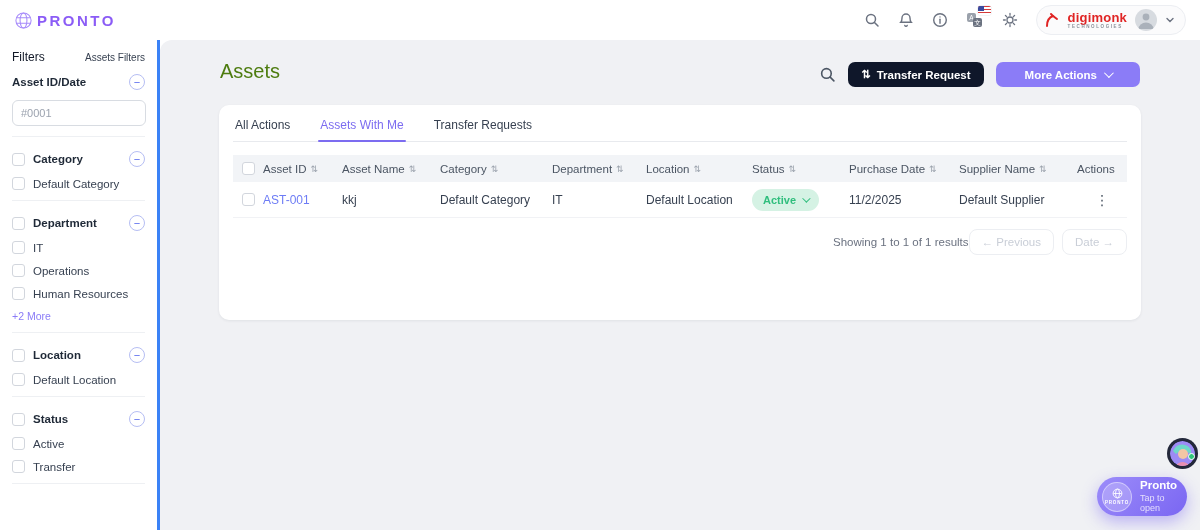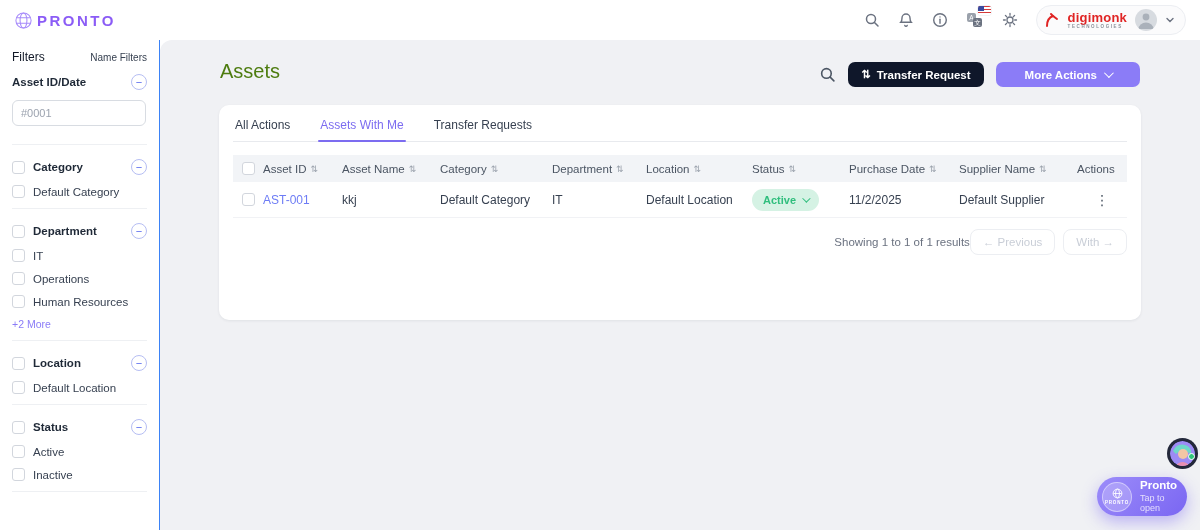--- a/index.html
+++ b/index.html
@@ -13,35 +13,35 @@
   .tbtn { background:none; border:none; cursor:pointer; display:flex; align-items:center; color:#6b7280; position:relative; padding:0; }
   .flag { position:absolute; top:-6px; right:-7px; width:13px; height:9px; border-radius:2px; background:repeating-linear-gradient(#d63a3a 0 1.5px,#fff 1.5px 3px); overflow:hidden; box-shadow:0 0 0 .5px #e5e7eb; }
   .flag::before { content:""; position:absolute; left:0; top:0; width:6px; height:5px; background:#3b4a9e; }
   .brand-pill { display:flex; align-items:center; gap:8px; background:#fbfbfc; border:1px solid #eceef2; border-radius:999px; padding:3px 10px 3px 8px; cursor:pointer; }
   .dm-wordmark { line-height:1; }
   .dm-name { color:#e02424; font-size:13px; font-weight:800; letter-spacing:.2px; }
   .dm-sub { color:#8a9099; font-size:4.5px; letter-spacing:1.6px; font-weight:600; margin-top:1px; }
   .avatar-sm { width:22px; height:22px; border-radius:50%; background:#d7dbe0; display:flex; align-items:flex-end; justify-content:center; overflow:hidden; }
 
   
-  .sidebar { position:absolute; left:0; top:40px; width:160px; height:490px; background:#fff; border-right:1px solid #3b82f6; padding:8px 12px 0 12px; z-index:4; }
+  .sidebar { position:absolute; left:0; top:40px; width:160px; height:490px; background:#fff; border-right:3px solid #3b82f6; padding:8px 12px 0 12px; z-index:4; }
   .sb-scroll-track { position:absolute; right:3px; top:8px; width:5px; height:476px; background:#e7e8ec; border-radius:3px; }
   .sb-scroll-thumb { position:absolute; right:3px; top:8px; width:5px; height:422px; background:#7a68f0; border-radius:3px; cursor:grab; }
   .sb-head { display:flex; align-items:center; justify-content:space-between; margin:2px 0 10px 0; }
   .sb-title { font-size:12px; color:#111827; }
   .sb-clear { font-size:10px; color:#374151; cursor:pointer; background:none; border:none; font-family:inherit; }
   .f-row { display:flex; align-items:center; gap:8px; margin-bottom:10px; }
   .f-row.head { justify-content:space-between; margin-top:2px; }
   .f-left { display:flex; align-items:center; gap:8px; min-width:0; }
   .f-label { font-size:11.5px; font-weight:700; color:#1f2937; white-space:nowrap; }
   .f-opt { font-size:11.5px; color:#374151; white-space:nowrap; }
   .cb { width:13px; height:13px; border:1.5px solid #d2d6dd; border-radius:3px; background:#fff; flex:none; cursor:pointer; }
   .collapse-btn { width:16px; height:16px; border-radius:50%; border:1px solid #b6bef3; color:#5568ee; font-size:11px; line-height:13px; text-align:center; background:#fff; cursor:pointer; flex:none; font-family:inherit; }
   .more-link { font-size:10.5px; color:#8b7cf7; background:none; border:none; cursor:pointer; font-family:inherit; display:block; margin:2px 0 10px 0; }
-  .sb-input { width:134px; height:26px; border:1px solid #d8dce2; border-radius:6px; font-size:11px; color:#374151; padding:0 8px; outline:none; margin-bottom:14px; font-family:inherit; }
+  .sb-input { width:134px; height:26px; border:1px solid #d8dce2; border-radius:6px; font-size:11px; color:#374151; padding:0 8px; outline:none; margin-bottom:6px; font-family:inherit; }
   .sb-input::placeholder { color:#9ca3af; }
   .sb-divider { border:none; border-top:1px solid #eef0f3; margin:4px 0 14px 0; }
 
   
   .main { position:absolute; left:160px; top:40px; width:1040px; height:490px; background:#f0f1f4; border-top-left-radius:12px; }
   .page-title { position:absolute; left:60px; top:20px; font-size:20px; font-weight:400; color:#4d7c0f;text-align:right; }
   .head-actions { position:absolute; right:60px; top:22px; display:flex; align-items:center; gap:12px; }
   .search-btn { background:none; border:none; cursor:pointer; display:flex; color:#4b5563; }
   .btn-dark { display:flex; align-items:center; gap:6px; background:#0f172a; color:#fff; font-size:11.5px; font-weight:600; border:none; border-radius:7px; padding:0 13px; height:25px; cursor:pointer; font-family:inherit; }
   .btn-dark .updown { font-size:11px; }
@@ -149,21 +149,21 @@
       <svg width="10" height="10" viewBox="0 0 10 10">
           <path d="M2 3.5 L5 6.5 L8 3.5" fill="none" stroke="#6b7280" stroke-width="1.4" stroke-linecap="round"></path>
         </svg>
     </div>
   </div>
 </header>
 
 <aside class="sidebar">
   <div class="sb-head">
     <span class="sb-title">Filters</span>
-    <button class="sb-clear">Name Filters</button>
+    <button class="sb-clear">Assets Filters</button>
   </div>
 
   <div class="f-row head">
     <span class="f-label">Asset ID/Date</span>
     <button class="collapse-btn">−</button>
   </div>
   <input class="sb-input" placeholder="#0001" style="">
   <hr class="sb-divider">
 
   
@@ -224,21 +224,21 @@
       <span class="f-label">Status</span>
     </span>
     <button class="collapse-btn">−</button>
   </div>
   <div class="f-row">
       <span class="cb"></span>
       <span class="f-opt">Active</span>
     </div>
   <div class="f-row">
       <span class="cb"></span>
-      <span class="f-opt">Inactive</span>
+      <span class="f-opt">Transfer</span>
     </div>
   <hr class="sb-divider">
 </aside>
 <div class="sb-scroll-track"></div>
 <div class="sb-scroll-thumb"></div>
 
 <main class="main">
   <h1 class="page-title">Assets</h1>
 
   <div class="head-actions">
@@ -325,21 +325,21 @@
       <span>Default Supplier</span>
       <span class="cell-actions">
           <button class="kebab">⋮</button>
         </span>
     </div>
 
     <div class="pagi">
       <span class="pagi-text">Showing 1 to 1 of 1 results</span>
       <span class="pagi-btns">
         <button class="pg-btn">← Previous</button>
-        <button class="pg-btn">With →</button>
+        <button class="pg-btn">Date →</button>
       </span>
     </div>
   </section>
 </main>
 
 <div class="mini-avatar">
   <span class="mini-avatar-inner">
     <svg width="25" height="25" viewBox="0 0 25 25">
       <circle cx="12.5" cy="12.5" r="12.5" fill="#9d8bf5"></circle>
       <path d="M3 10 Q7 2 15 4 Q22 6 21 13 L17 11 Q10 8 6 13 Z" fill="#6fd8c9"></path>

